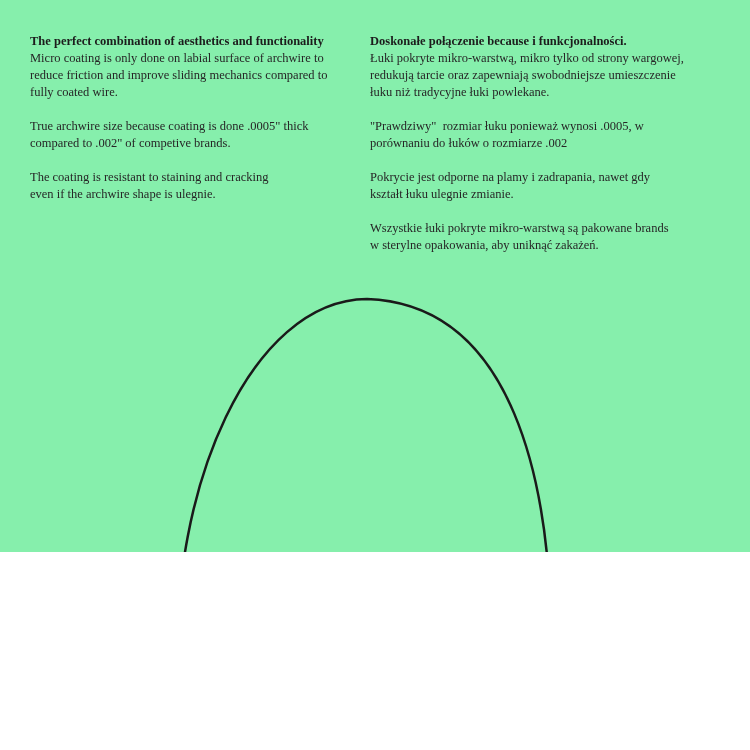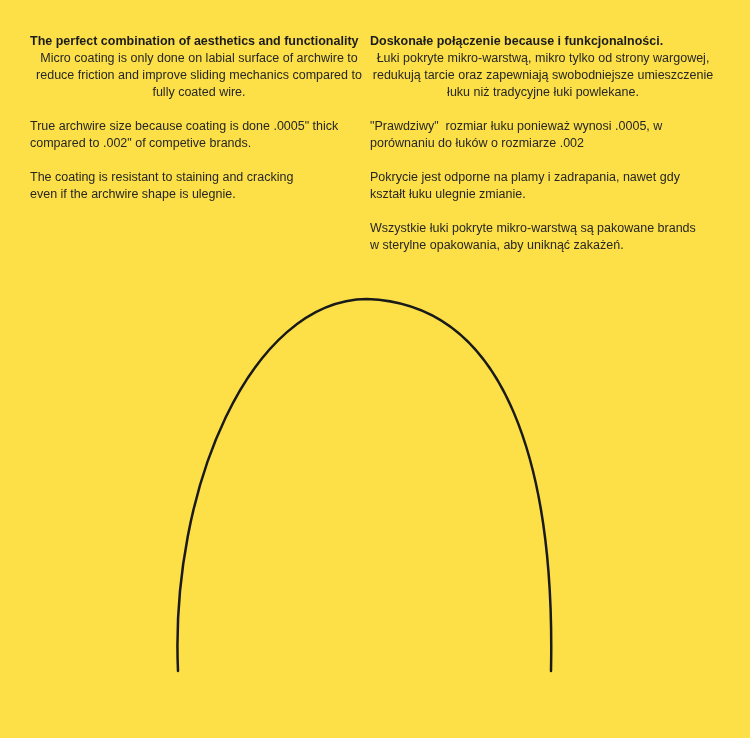--- a/index.html
+++ b/index.html
@@ -1,43 +1,43 @@
 <!DOCTYPE html>
 <html><head>
 <meta charset="utf-8">
 <style>
   html, body { margin: 0; padding: 0; background: #ffffff; }
   .page {
     position: relative;
     width: 750px;
-    height: 738px;
-    background: #fde047;
+    height: 552px;
+    background: #86efac;
     overflow: hidden;
-    font-family: Liberation Sans, sans-serif;
+    font-family: Liberation Serif, serif;
     color: #262626;
   }
   .col {
     position: absolute;
     top: 33px;
     font-size: 12.5px;
     line-height: 17px;
   }
   .col-en { left: 30px;  width: 338px; }
   .col-pl { left: 370px; width: 346px; }
   .heading {
     font-weight: bold;
     color: #1c1c1c;
     white-space: pre-wrap;
     margin: 0;
   }
   .para {
     white-space: pre-wrap;
     margin: 17px 0 0 0;
   }
-  .para.first { margin-top: 0; text-align: center; }
+  .para.first { margin-top: 0; }
   .wire-svg {
     position: absolute;
     left: 0;
     top: 0;
     width: 750px;
     height: 750px;
   }
 </style>
 </head>
 <body>

